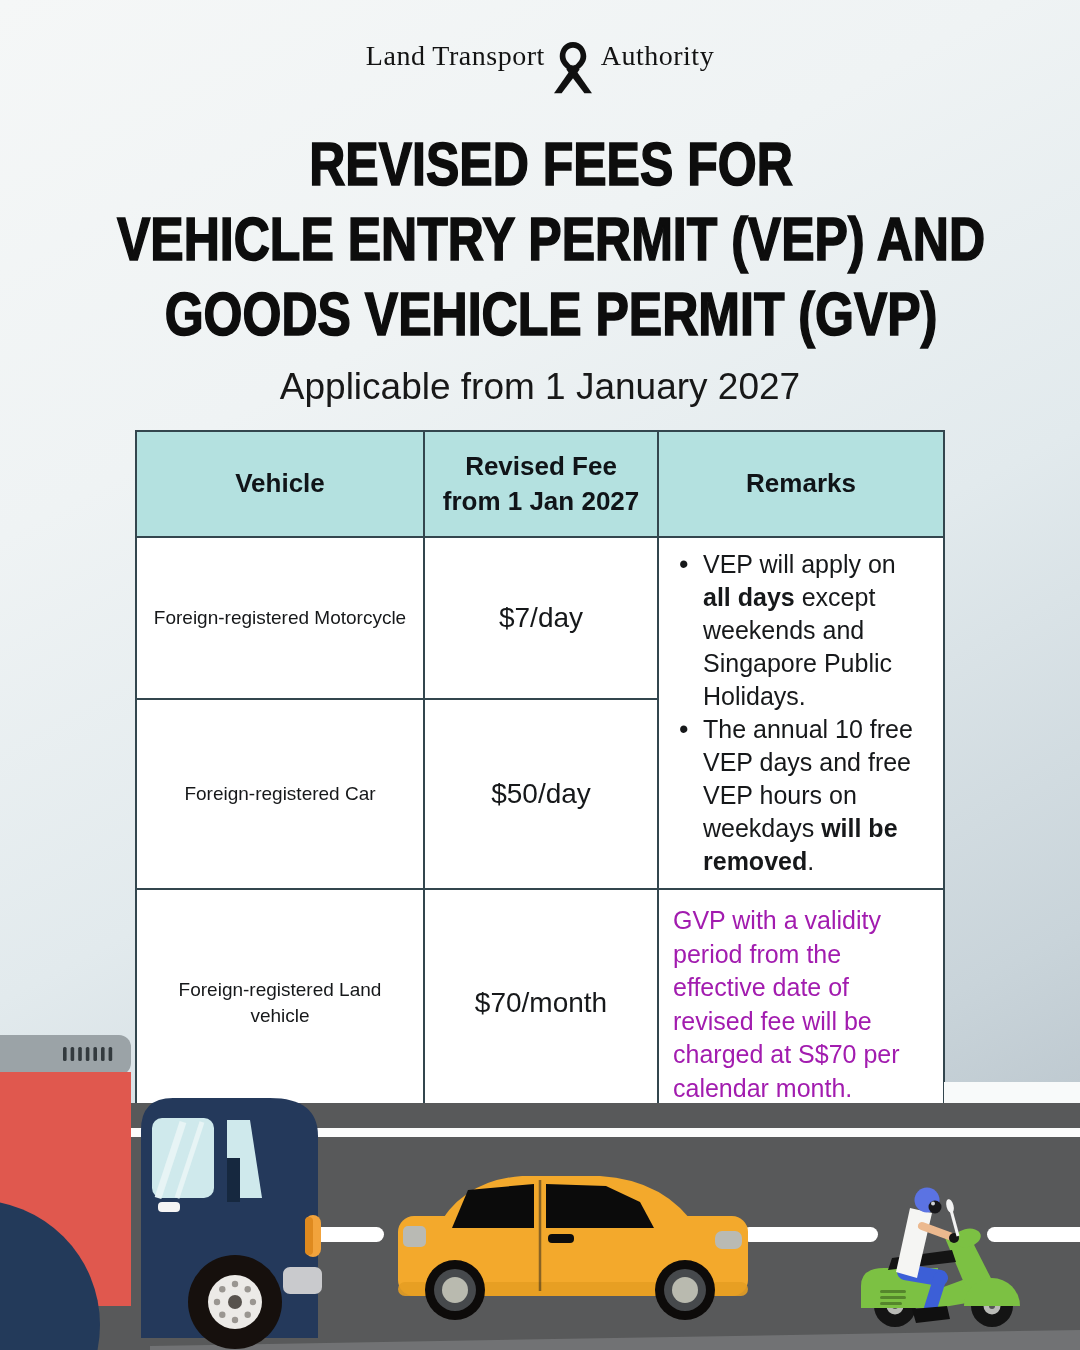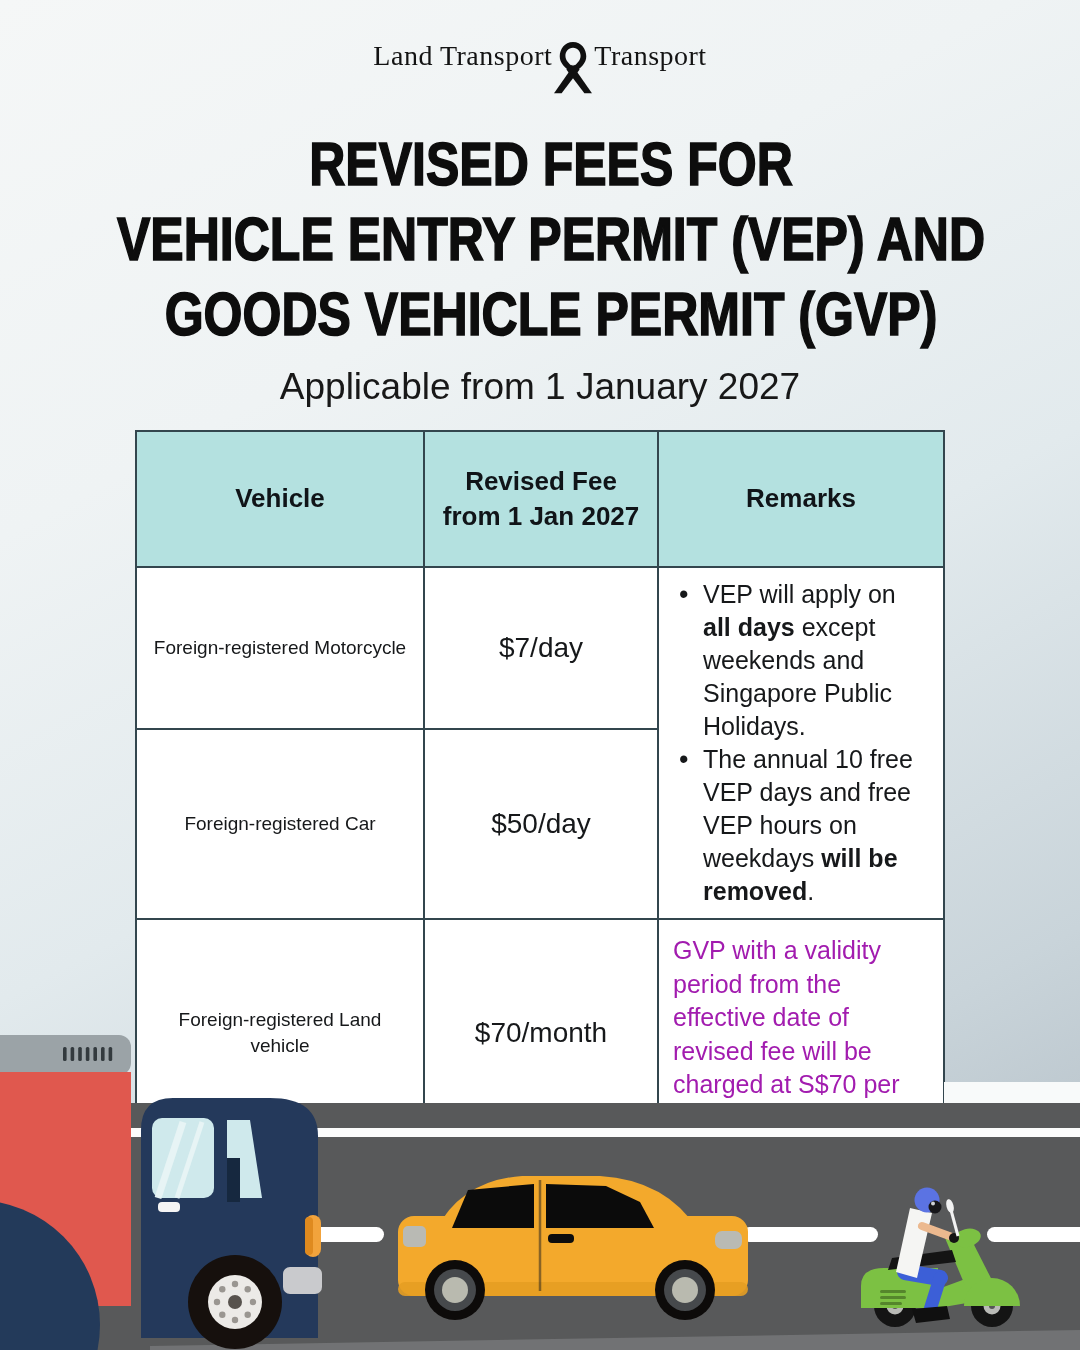--- a/index.html
+++ b/index.html
@@ -2,37 +2,37 @@
 <html style="--header_bg: #b4e1e0; --table_border: #33464e; --road: #58595a; --truck_red: #e0584e; --truck_navy: #24395b; --car_yellow: #f3a92c; --scooter_green: #7cc143;"><head>
 <meta charset="utf-8">
 <style>
   html,body{margin:0;padding:0;}
   .canvas{
     position:relative;width:1080px;height:1350px;overflow:hidden;
     background:linear-gradient(152deg,#f5f7f7 0%,#eff3f4 28%,#e2eaed 52%,#c9d4da 78%,#aeb9c1 100%);
     font-family:"Liberation Sans",sans-serif;color:#111;
   }
   
-  .logo{position:absolute;top:40px;left:0;width:100%;display:flex;align-items:center;justify-content:center;gap:0;
+  .logo{position:absolute;top:40px;left:0;width:100%;display:flex;align-items:center;justify-content:center;gap:7px;
     font-family:"Liberation Serif",serif;font-size:28px;font-weight:500;color:#131313;letter-spacing:.5px;}
   .logo svg{margin-bottom:-24px;}
   
   .title{position:absolute;top:116px;left:0;width:100%;margin:11px;text-align:center;
     font-size:61px;font-weight:900;color:#0d0d0d;line-height:75px;letter-spacing:0;}
   .title .tline{display:block;transform:scaleX(.82);transform-origin:center;white-space:nowrap;
     -webkit-text-stroke:1.6px #0d0d0d;}
   .subtitle{position:absolute;top:366px;left:0;width:100%;margin:0;text-align:center;
     font-size:37px;font-weight:400;color:#181818;}
   
   table.fees{position:absolute;left:135px;top:430px;width:808px;border-collapse:collapse;table-layout:fixed;z-index:2;}
   table.fees col.c1{width:288px}table.fees col.c2{width:234px}table.fees col.c3{width:286px}
   table.fees th,table.fees td{border:2px solid var(--table_border,#33464e);background:#fff;}
   table.fees th{background:var(--header_bg,#b4e1e0);font-size:26px;font-weight:700;color:#101418;
     text-align:center;vertical-align:middle;padding:6px 14px;line-height:1.35;}
-  thead tr{height:136px;margin-left:37px;}
+  thead tr{height:106px;margin-left:37px;}
   tr.r1{height:161px;}tr.r2{height:189px;margin-left:28px;}tr.r3{height:215px;}
   td.vehicle,td.fee{text-align:center;vertical-align:middle;font-size:19px;color:#16181a;line-height:1.35;padding:6px 12px;}
   td.fee{font-size:28px;}
   td.remarks{vertical-align:middle;font-size:25px;color:#16181a;line-height:1.32;padding:10px 14px 10px 10px;text-align:left;}
   td.remarks-gvp{vertical-align:top;font-size:25px;color:#a21caf;line-height:1.34;padding:14px 14px 10px 14px;text-align:left;}
   td.remarks ul{margin:0;padding:0 0 0 34px;list-style:none;}
   td.remarks li{position:relative;}
   td.remarks li::before{content:"\2022";position:absolute;left:-24px;top:-1px;font-size:27px;}
   td.remarks b,.bseg{font-weight:700;}
   td.remarks-gvp p{margin:0;}
@@ -44,21 +44,21 @@
 
 <div class="canvas">
 
   <header class="logo">
     <span>Land Transport</span>
     <svg viewBox="0 0 44 58" width="42" height="55" aria-hidden="true">
       <path d="M22 1 C13 1 8 9 8 16 C8 23 13 28 22 34 C31 28 36 23 36 16 C36 9 31 1 22 1 Z M22 7 C27 7 30 11 30 15.5 C30 20 27 23.5 22 27 C17 23.5 14 20 14 15.5 C14 11 17 7 22 7 Z" fill="#101010" fill-rule="evenodd"></path>
       <path d="M15 30 L34 55 L42 55 L21 25 Z" fill="#101010"></path>
       <path d="M29 30 L10 55 L2 55 L23 25 Z" fill="#101010"></path>
     </svg>
-    <span>Transport</span>
+    <span>Authority</span>
   </header>
 
   <h1 class="title">
     <span class="tline">REVISED FEES FOR</span>
     <span class="tline">VEHICLE ENTRY PERMIT (VEP) AND</span>
     <span class="tline">GOODS VEHICLE PERMIT (GVP)</span>
   </h1>
 
   <p class="subtitle">Applicable from 1 January 2027</p>
 

